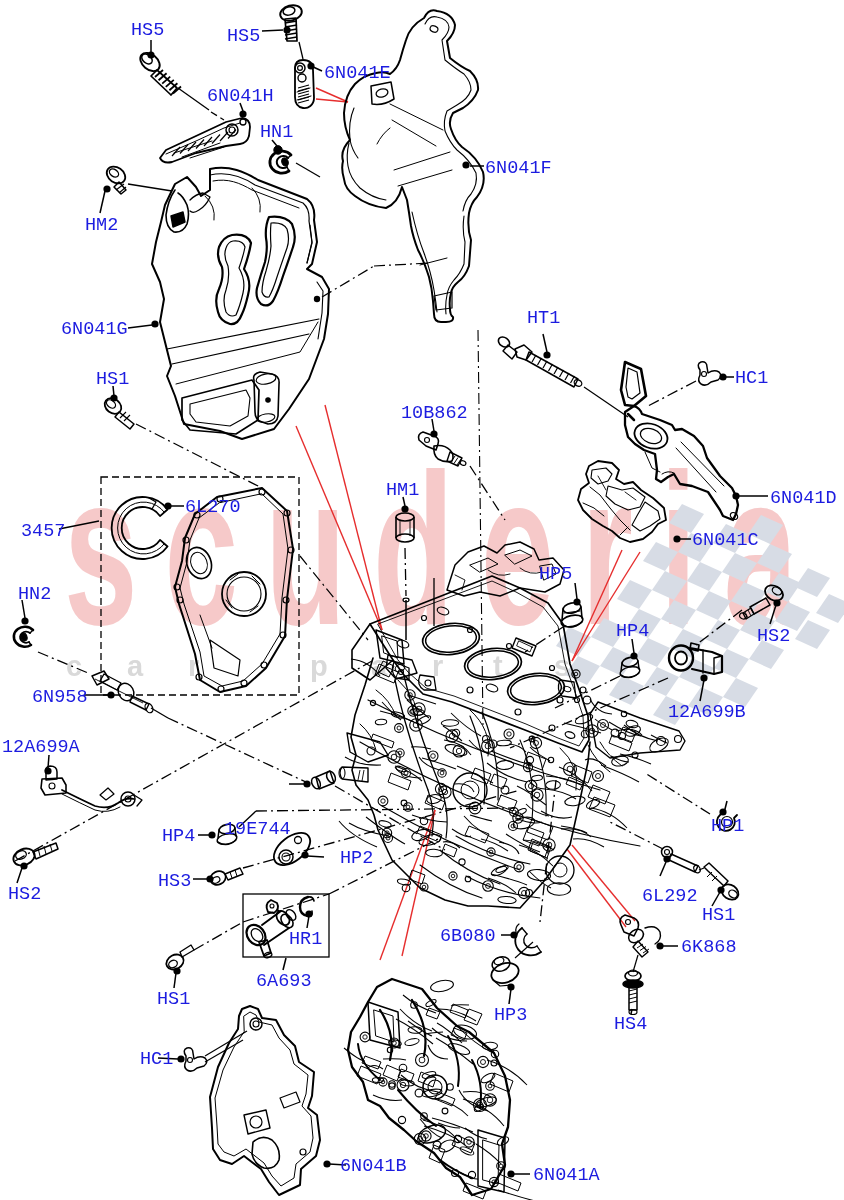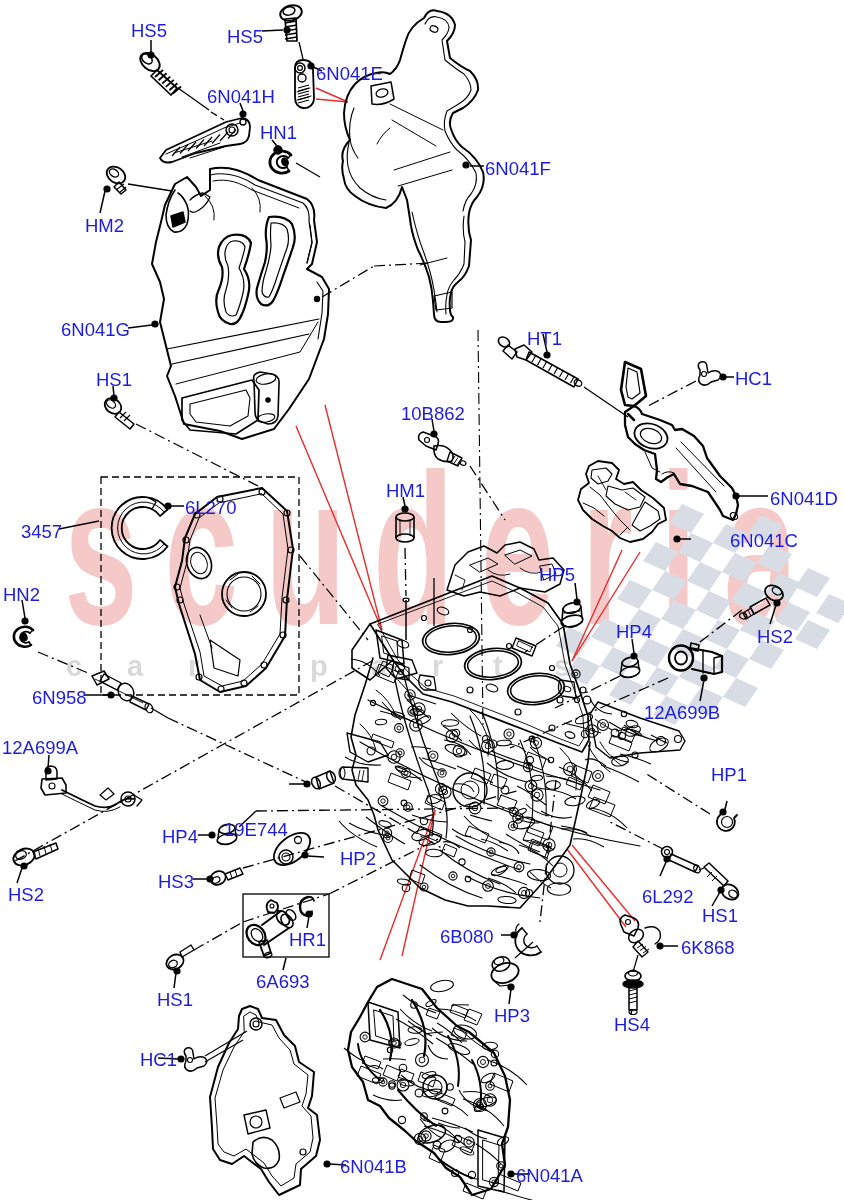--- a/index.html
+++ b/index.html
@@ -1,15 +1,15 @@
 <!DOCTYPE html>
 <html><head><meta charset="utf-8">
 <style>
 html,body{margin:0;padding:0;background:#fff;width:844px;height:1200px;overflow:hidden}
-.lbl{position:absolute;font-family:Liberation Sans, sans-serif;font-size:18.5px;color:#1c1ce0;white-space:nowrap}
+.lbl{position:absolute;font-family:Liberation Mono, monospace;font-size:18.5px;color:#1c1ce0;white-space:nowrap}
 </style></head>
 <body>
 <svg width="844" height="1200" viewBox="0 0 844 1200" style="position:absolute;left:0;top:0">
 <g id="wm">
 <text x="0" y="624" font-family="Liberation Sans, sans-serif" font-weight="bold" font-size="215" letter-spacing="44" fill="#f6c9c9" transform="translate(64,0) scale(0.615,1)">scuderia</text>
 <text x="66" y="676" font-family="Liberation Sans, sans-serif" font-weight="bold" font-size="29" fill="#d9d9d9">c</text>
 <text x="127" y="676" font-family="Liberation Sans, sans-serif" font-weight="bold" font-size="29" fill="#d9d9d9">a</text>
 <text x="188" y="676" font-family="Liberation Sans, sans-serif" font-weight="bold" font-size="29" fill="#d9d9d9">r</text>
 <text x="310" y="676" font-family="Liberation Sans, sans-serif" font-weight="bold" font-size="29" fill="#d9d9d9">p</text>
 <text x="371" y="676" font-family="Liberation Sans, sans-serif" font-weight="bold" font-size="29" fill="#d9d9d9">a</text>
@@ -891,51 +891,51 @@
       <circle cx="501" cy="1166" r="4.3" fill="none" stroke="#000" stroke-width="1.1"></circle>
       <circle cx="501" cy="1166" r="1.9" fill="none" stroke="#000" stroke-width="0.9"></circle>
       <path d="M476,1144 Q491,1153 501,1164" fill="none" stroke="#000" stroke-width="1.05"></path>
       <path d="M498,1190 Q519,1197 539,1202" fill="none" stroke="#000" stroke-width="1.05"></path>
       <circle cx="494" cy="1182" r="4.6" fill="none" stroke="#000" stroke-width="1.1"></circle>
       <circle cx="494" cy="1182" r="2.1" fill="none" stroke="#000" stroke-width="0.9"></circle>
     </g>
 </svg>
 <div class="lbl" style="left:131px;top:20px">HS5</div>
 <div class="lbl" style="left:227px;top:26px">HS5</div>
-<div class="lbl" style="left:316px;top:63px">6N041E</div>
+<div class="lbl" style="left:324px;top:63px">6N041E</div>
 <div class="lbl" style="left:207px;top:86px">6N041H</div>
 <div class="lbl" style="left:260px;top:122px">HN1</div>
 <div class="lbl" style="left:485px;top:158px">6N041F</div>
 <div class="lbl" style="left:85px;top:215px">HM2</div>
 <div class="lbl" style="left:61px;top:319px">6N041G</div>
 <div class="lbl" style="left:96px;top:369px">HS1</div>
-<div class="lbl" style="left:527px;top:328px">HT1</div>
+<div class="lbl" style="left:527px;top:308px">HT1</div>
 <div class="lbl" style="left:735px;top:368px">HC1</div>
 <div class="lbl" style="left:401px;top:403px">10B862</div>
 <div class="lbl" style="left:386px;top:480px">HM1</div>
 <div class="lbl" style="left:770px;top:488px">6N041D</div>
 <div class="lbl" style="left:185px;top:497px">6L270</div>
 <div class="lbl" style="left:21px;top:521px">3457</div>
-<div class="lbl" style="left:730px;top:530px">6N041C</div>
+<div class="lbl" style="left:692px;top:530px">6N041C</div>
 <div class="lbl" style="left:539px;top:564px">HP5</div>
-<div class="lbl" style="left:3px;top:584px">HN2</div>
+<div class="lbl" style="left:18px;top:584px">HN2</div>
 <div class="lbl" style="left:616px;top:621px">HP4</div>
 <div class="lbl" style="left:757px;top:626px">HS2</div>
 <div class="lbl" style="left:32px;top:687px">6N958</div>
-<div class="lbl" style="left:644px;top:702px">12A699B</div>
+<div class="lbl" style="left:668px;top:702px">12A699B</div>
 <div class="lbl" style="left:2px;top:737px">12A699A</div>
-<div class="lbl" style="left:711px;top:764px">HP1</div>
+<div class="lbl" style="left:711px;top:816px">HP1</div>
 <div class="lbl" style="left:224px;top:819px">19E744</div>
 <div class="lbl" style="left:162px;top:826px">HP4</div>
 <div class="lbl" style="left:340px;top:848px">HP2</div>
 <div class="lbl" style="left:158px;top:871px">HS3</div>
 <div class="lbl" style="left:8px;top:884px">HS2</div>
 <div class="lbl" style="left:642px;top:886px">6L292</div>
 <div class="lbl" style="left:702px;top:905px">HS1</div>
 <div class="lbl" style="left:440px;top:926px">6B080</div>
 <div class="lbl" style="left:289px;top:929px">HR1</div>
 <div class="lbl" style="left:681px;top:937px">6K868</div>
 <div class="lbl" style="left:256px;top:971px">6A693</div>
 <div class="lbl" style="left:157px;top:989px">HS1</div>
 <div class="lbl" style="left:494px;top:1005px">HP3</div>
 <div class="lbl" style="left:614px;top:1014px">HS4</div>
 <div class="lbl" style="left:140px;top:1049px">HC1</div>
 <div class="lbl" style="left:340px;top:1156px">6N041B</div>
-<div class="lbl" style="left:516px;top:1165px">6N041A</div>
+<div class="lbl" style="left:533px;top:1165px">6N041A</div>
 </body></html>

